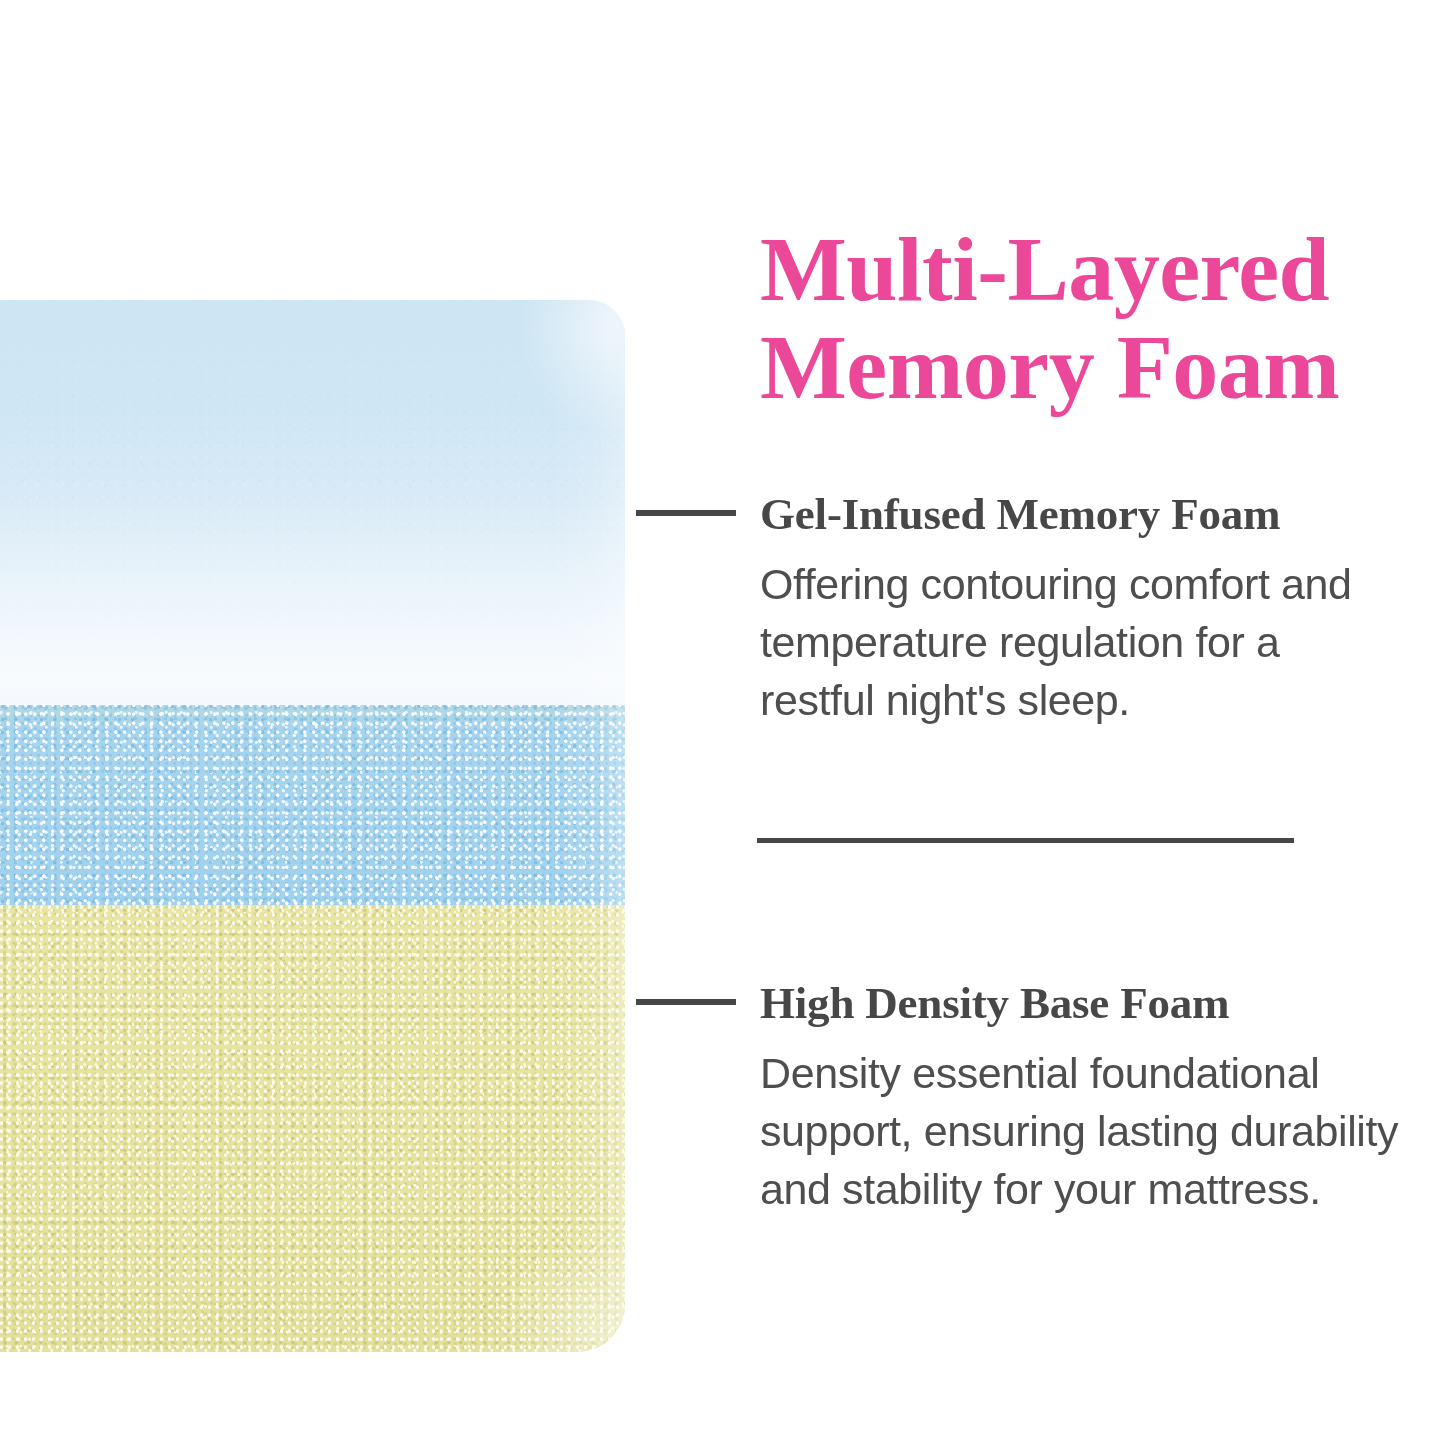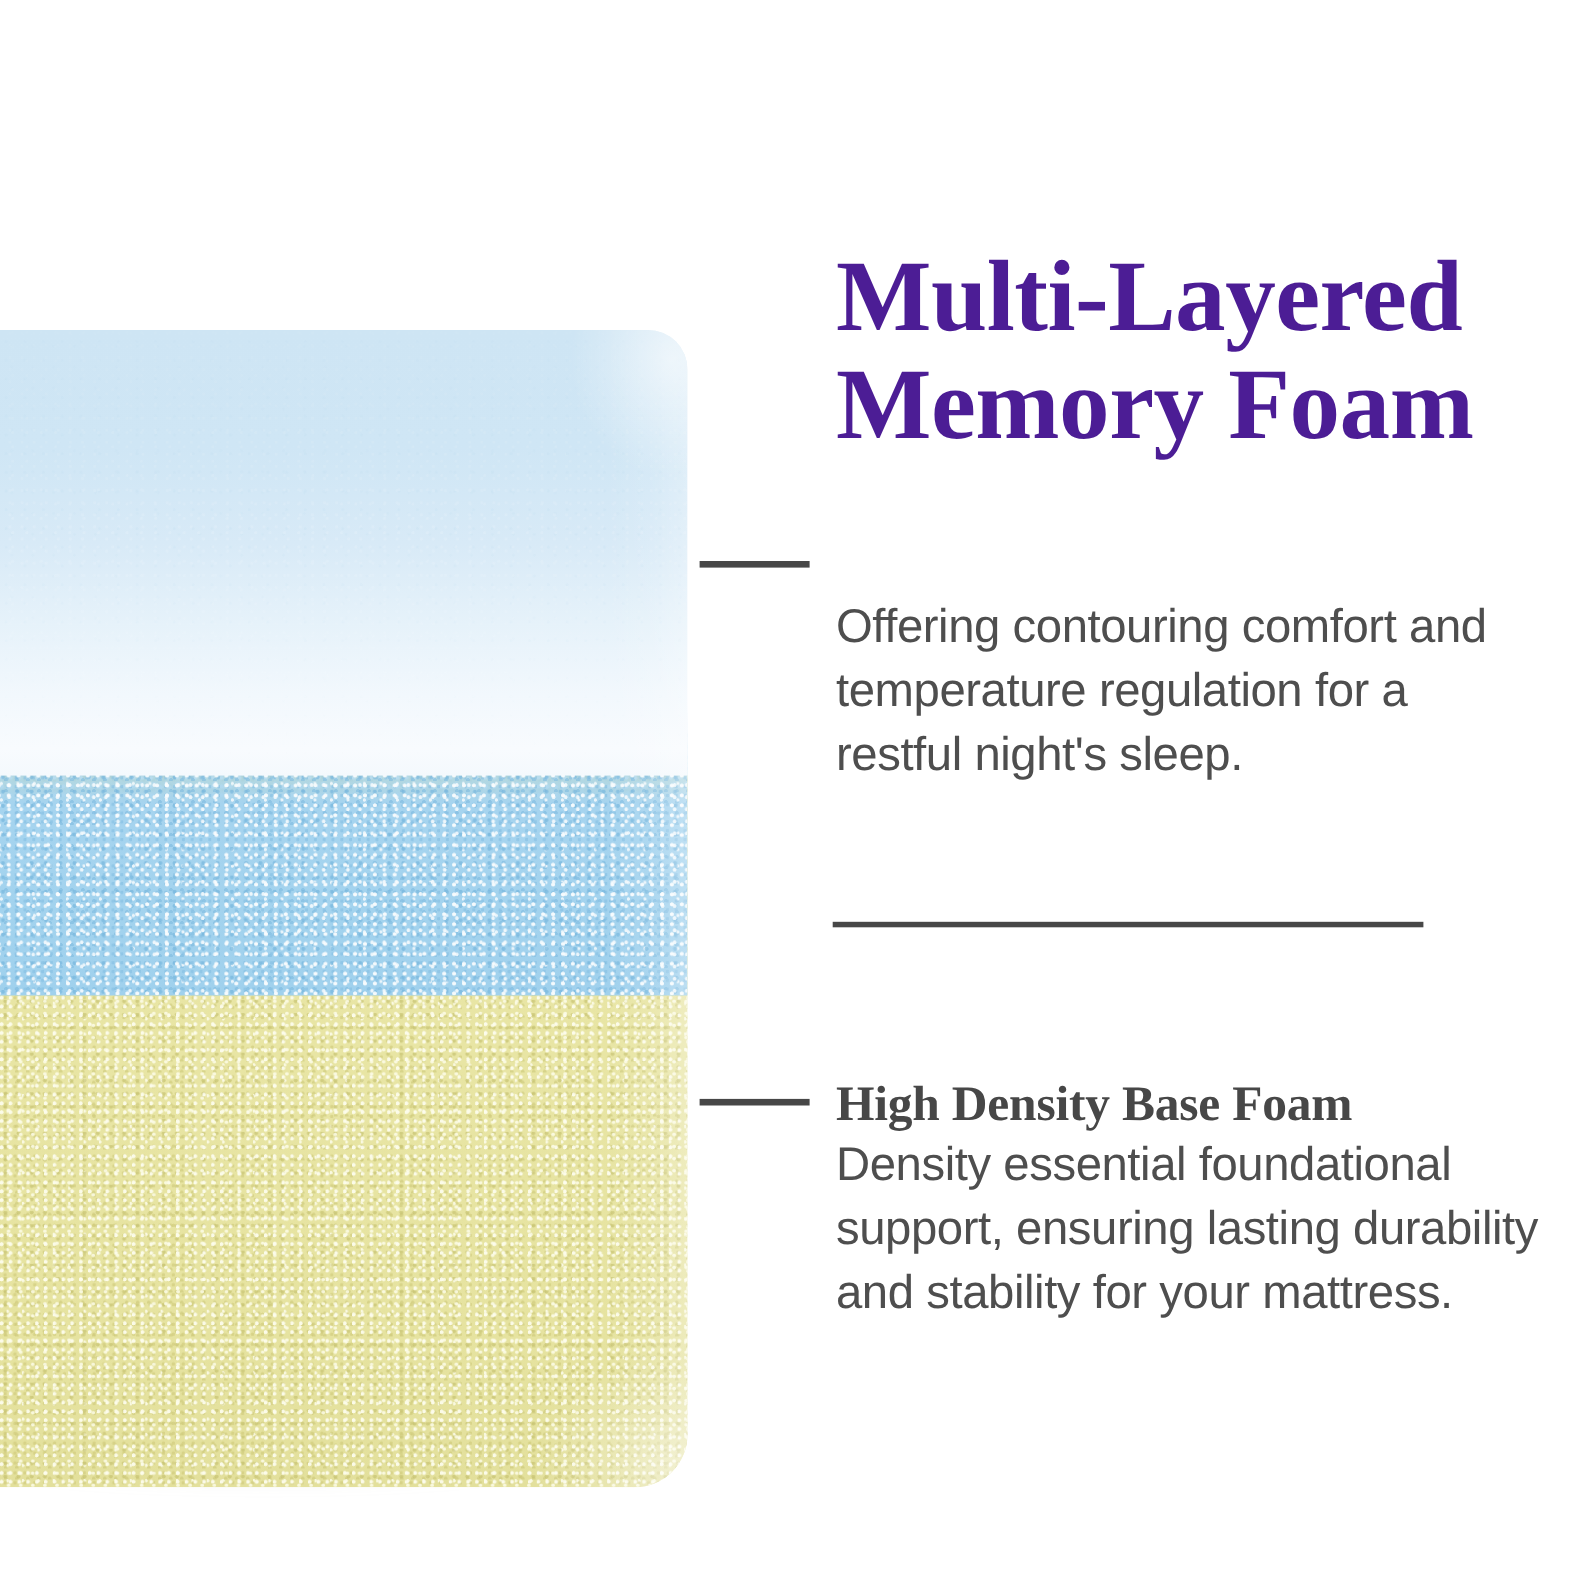--- a/index.html
+++ b/index.html
@@ -124,21 +124,21 @@
 
   .title{
     position:absolute;
     left:3px; top:158px;
     width:660px;
     font-family:"Liberation Serif", "DejaVu Serif", serif;
     font-weight:700;
     font-size:92px;
     line-height:98px;
     letter-spacing:-0.5px;
-    color:#4c1d95;
+    color:#ec4899;
     white-space:pre-line;
   }
 
   .feature{position:absolute;left:0;width:660px;}
   .feature-1{top:489px;}
   .feature-2{top:978px;}
 
   .lead-row{position:relative;height:52px;}
   .lead-line{
     position:absolute;
@@ -151,21 +151,21 @@
     left:3px; top:0;
     font-family:"Liberation Serif", "DejaVu Serif", serif;
     font-weight:700;
     font-size:45px;
     line-height:50px;
     letter-spacing:-0.2px;
     color:#474747;
     white-space:nowrap;
   }
   .feature-body{
-    margin-top:0;
+    margin-top:14px;
     padding-left:3px;
     font-family:"Liberation Sans", sans-serif;
     font-weight:400;
     font-size:43px;
     line-height:58px;
     letter-spacing:-0.4px;
     color:#4e4e4e;
     white-space:pre-line;
   }
 
@@ -204,20 +204,21 @@
   </div>
 
   <div class="content">
 
     <h1 class="title">Multi-Layered
 Memory Foam</h1>
 
     <div class="feature feature-1">
       <div class="lead-row">
         <span class="lead-line"></span>
+        <div class="feature-head">Gel-Infused Memory Foam</div>
       </div>
       <div class="feature-body">Offering contouring comfort and
 temperature regulation for a
 restful night's sleep.</div>
     </div>
 
     <div class="divider"></div>
 
     <div class="feature feature-2">
       <div class="lead-row">

